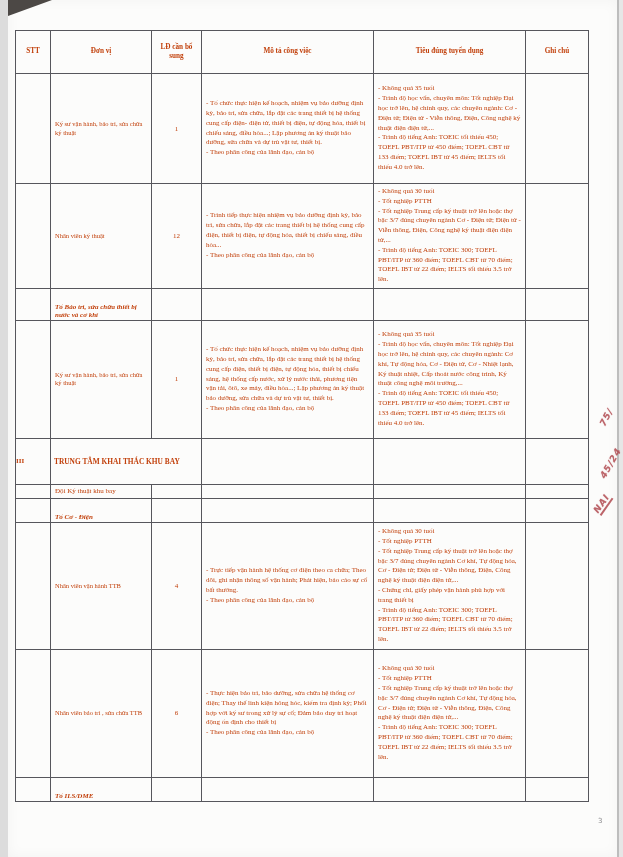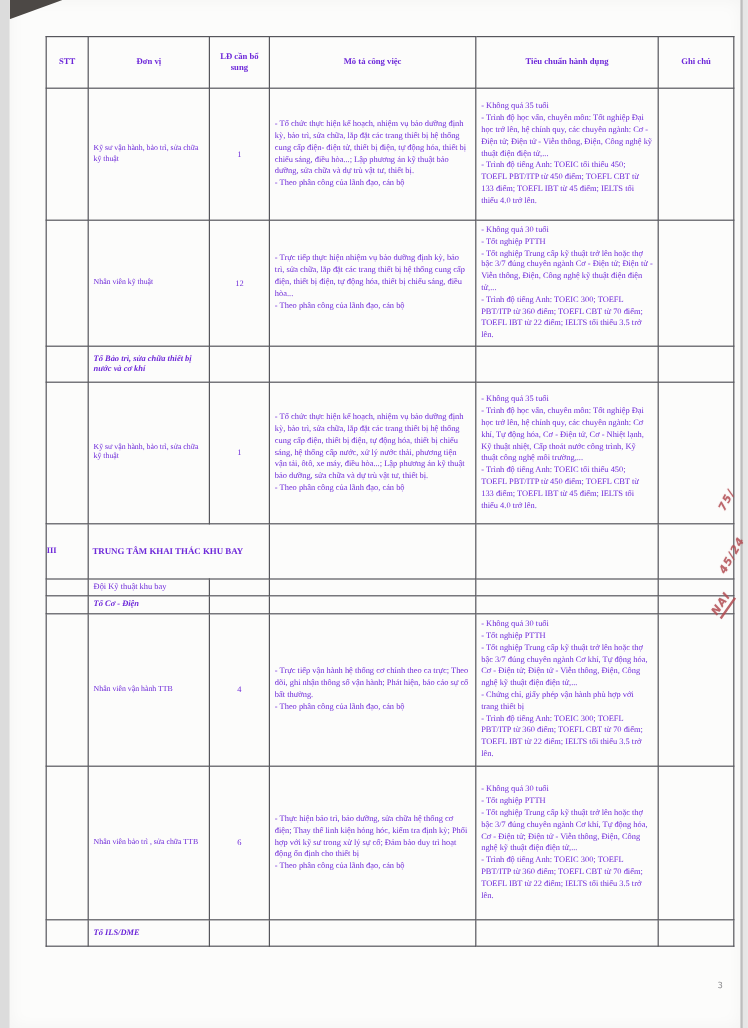--- a/index.html
+++ b/index.html
@@ -24,45 +24,45 @@
   .page-right-edge {
     position:absolute; left:617px; top:0; width:2px; height:857px;
     background:#bdbdbd;
   }
   .page-right-outside {
     position:absolute; left:619px; top:0; width:4px; height:857px;
     background:#e6e6e6;
   }
   
   table.doc {
-    position:absolute; left:38px; top:30px;
+    position:absolute; left:15px; top:30px;
     width:573px;
     border-collapse:collapse;
     table-layout:fixed;
-    color:#6d28d9;
+    color:#c2410c;
   }
   table.doc th, table.doc td {
     border:1px solid #56565c;
     overflow:hidden;
     vertical-align:middle;
   }
   table.doc thead th {
     font-size:7.2px; font-weight:bold; text-align:center;
     padding:2px; height:43px; line-height:1.3;
   }
   td.stt { font-size:7px; font-weight:bold; }
   td.don-vi { font-size:6.5px; padding:2px 3px 2px 4px; line-height:1.35; }
   td.ld { text-align:center; font-size:7px; }
   td.desc {
     font-size:7px; line-height:1.4; padding:3px 4px;
     white-space:pre-line; vertical-align:middle;
   }
   td.section-label { font-size:7.4px; font-weight:bold; padding:18px 3px;margin-top:40px; }
   td.g-bold { font-size:7px; font-weight:normal; font-style:normal; padding:1px 3px 1px 4px; }
-  td.g-bold-italic { font-size:7px; font-weight:bold; font-style:italic; padding:0 3px 1px 4px;margin-left:43px; }
+  td.g-bold-italic { font-size:7px; font-weight:bold; font-style:italic; padding:14px 3px 1px 4px;margin-left:43px; }
   
   .hw {
     position:absolute;
     color:#b14a50;
     font-style:italic;
     font-weight:bold;
     font-family:"DejaVu Sans",sans-serif;
     opacity:0.85;
     letter-spacing:1px;
     text-shadow:0 0 1px rgba(177,74,80,.6);
@@ -92,41 +92,41 @@
     <col style="width:172px">
       <col style="width:152px">
       <col style="width:63px">
   </colgroup>
   <thead>
     <tr>
         <th>STT</th>
         <th>Đơn vị</th>
         <th>LĐ cần bổ sung</th>
         <th>Mô tả công việc</th>
-        <th>Tiêu chuẩn hành dụng</th>
+        <th>Tiêu đúng tuyển dụng</th>
         <th>Ghi chú</th>
       </tr>
   </thead>
   <tbody>
       <tr style="height: 110px;">
         <td class="stt"></td>
         <td class="don-vi">Kỹ sư vận hành, bảo trì, sửa chữa kỹ thuật</td>
         <td class="ld">1</td>
         <td class="desc">- Tổ chức thực hiện kế hoạch, nhiệm vụ bảo dưỡng định kỳ, bảo trì, sửa chữa, lắp đặt các trang thiết bị hệ thống cung cấp điện- điện tử, thiết bị điện, tự động hóa, thiết bị chiếu sáng, điều hòa...; Lập phương án kỹ thuật bảo dưỡng, sửa chữa và dự trù vật tư, thiết bị.
 - Theo phân công của lãnh đạo, cán bộ</td>
         <td class="desc">- Không quá 35 tuổi
 - Trình độ học vấn, chuyên môn: Tốt nghiệp Đại học trở lên, hệ chính quy, các chuyên ngành: Cơ - Điện tử; Điện tử - Viễn thông, Điện, Công nghệ kỹ thuật điện điện tử,...
 - Trình độ tiếng Anh: TOEIC tối thiểu 450; TOEFL PBT/ITP từ 450 điểm; TOEFL CBT từ 133 điểm; TOEFL IBT từ 45 điểm; IELTS tối thiểu 4.0 trở lên.</td>
         <td class="ghi-chu"></td>
       </tr>
       <tr style="height: 87px;">
         <td class="stt"></td>
         <td class="don-vi">Nhân viên kỹ thuật</td>
         <td class="ld">12</td>
-        <td class="desc">- Trực tiếp thực hiện nhiệm vụ bảo dưỡng định kỳ, bảo trì, sửa chữa, lắp đặt các trang thiết bị hệ thống cung cấp điện, thiết bị điện, tự động hóa, thiết bị chiếu sáng, điều hòa...
+        <td class="desc">- Trình tiếp thực hiện nhiệm vụ bảo dưỡng định kỳ, bảo trì, sửa chữa, lắp đặt các trang thiết bị hệ thống cung cấp điện, thiết bị điện, tự động hóa, thiết bị chiếu sáng, điều hòa...
 - Theo phân công của lãnh đạo, cán bộ</td>
         <td class="desc">- Không quá 30 tuổi
 - Tốt nghiệp PTTH
 - Tốt nghiệp Trung cấp kỹ thuật trở lên hoặc thợ bậc 3/7 đúng chuyên ngành Cơ - Điện tử; Điện tử - Viễn thông, Điện, Công nghệ kỹ thuật điện điện tử,...
 - Trình độ tiếng Anh: TOEIC 300; TOEFL PBT/ITP từ 360 điểm; TOEFL CBT từ 70 điểm; TOEFL IBT từ 22 điểm; IELTS tối thiểu 3.5 trở lên.</td>
         <td class="ghi-chu"></td>
       </tr>
       <tr style="height: 30px;">
         <td class="stt"></td>
         <td class="g-bold-italic">Tổ Bảo trì, sửa chữa thiết bị nước và cơ khí</td>
@@ -166,21 +166,21 @@
         <td class="g-bold-italic">Tổ Cơ - Điện</td>
         <td class="ld"></td>
         <td class="desc"></td>
         <td class="desc"></td>
         <td class="ghi-chu"></td>
       </tr>
       <tr style="height: 127px;">
         <td class="stt"></td>
         <td class="don-vi">Nhân viên vận hành TTB</td>
         <td class="ld">4</td>
-        <td class="desc">- Trực tiếp vận hành hệ thống cơ chính theo ca trực; Theo dõi, ghi nhận thông số vận hành; Phát hiện, báo cáo sự cố bất thường.
+        <td class="desc">- Trực tiếp vận hành hệ thống cơ điện theo ca chữa; Theo dõi, ghi nhận thông số vận hành; Phát hiện, báo cáo sự cố bất thường.
 - Theo phân công của lãnh đạo, cán bộ</td>
         <td class="desc">- Không quá 30 tuổi
 - Tốt nghiệp PTTH
 - Tốt nghiệp Trung cấp kỹ thuật trở lên hoặc thợ bậc 3/7 đúng chuyên ngành Cơ khí, Tự động hóa, Cơ - Điện tử; Điện tử - Viễn thông, Điện, Công nghệ kỹ thuật điện điện tử,...
 - Chứng chỉ, giấy phép vận hành phù hợp với trang thiết bị
 - Trình độ tiếng Anh: TOEIC 300; TOEFL PBT/ITP từ 360 điểm; TOEFL CBT từ 70 điểm; TOEFL IBT từ 22 điểm; IELTS tối thiểu 3.5 trở lên.</td>
         <td class="ghi-chu"></td>
       </tr>
       <tr style="height: 128px;">
         <td class="stt"></td>

